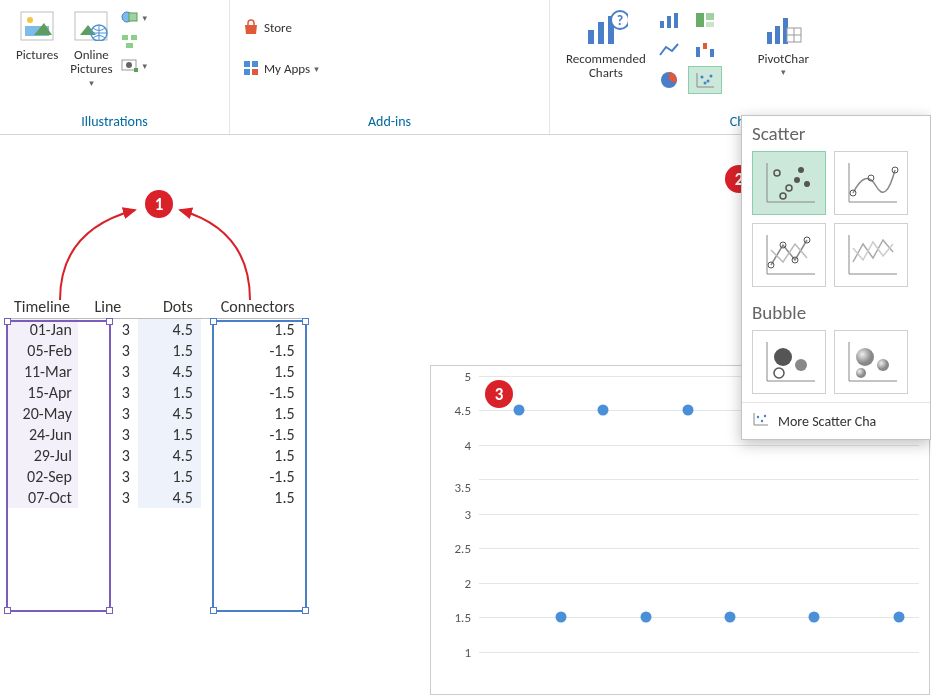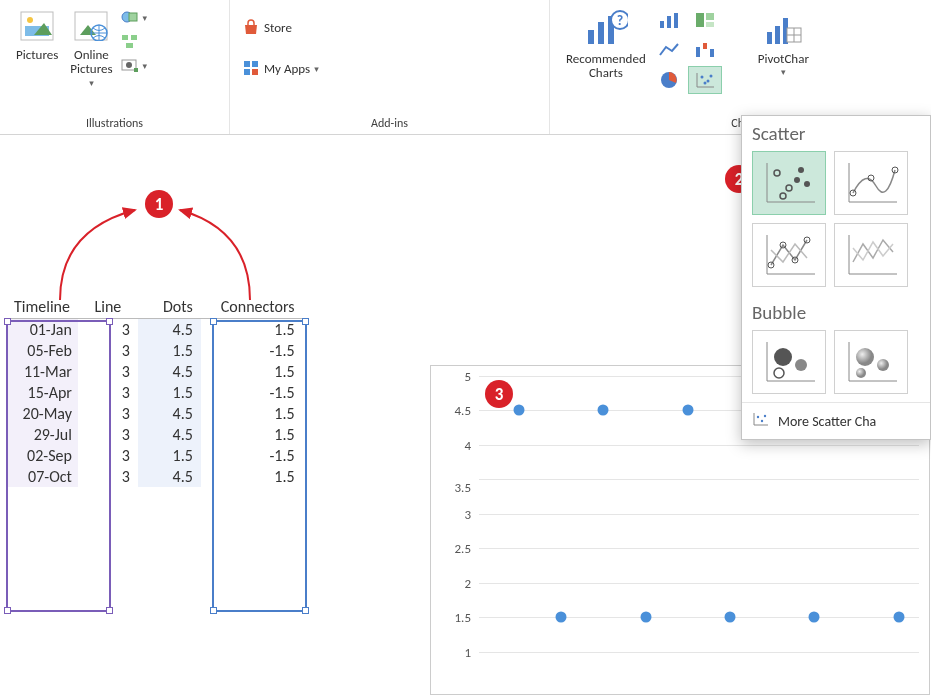--- a/index.html
+++ b/index.html
@@ -1,21 +1,21 @@
 <!DOCTYPE html>
 <html><head>
 <meta charset="utf-8">
 <style>
   * { box-sizing: border-box; margin: 0; padding: 0; }
   body { font-family: "Segoe UI", Calibri, Arial, sans-serif; font-size: 14px; color: #333; background: #fff; width: 931px; overflow: hidden; }
 
   
   .ribbon { display: flex; background: #fff; border-bottom: 1px solid #d4d4d4; height: 135px; position: relative; }
   .rgroup { display: flex; flex-direction: column; justify-content: space-between; padding: 4px 10px 2px 10px; border-right: 1px solid #e5e5e5; }
-  .rgroup-title { text-align: center; font-size: 12px; color: #404040; padding-bottom: 2px; }
+  .rgroup-title { text-align: center; font-size: 14px; color: #0369a1; padding-bottom: 2px; }
   .rgroup-body { flex: 1; display: flex; align-items: flex-start; }
 
   .bigbtn { display: flex; flex-direction: column; align-items: center; justify-content: flex-start; padding: 4px 6px; cursor: pointer; font-size: 13px; color: #333; }
   .bigbtn .icon-slot { width: 36px; height: 36px; display: flex; align-items: center; justify-content: center; margin-bottom: 4px; }
   .bigbtn span.lbl { text-align: center; line-height: 1.1; }
 
   .smallcol { display: flex; flex-direction: column; gap: 6px; padding: 4px 2px; }
   .smallbtn { display: flex; align-items: center; gap: 4px; cursor: pointer; font-size: 13px; color: #333; }
   .smallbtn .icon-slot { width: 18px; height: 18px; display:flex; align-items:center; justify-content:center; }
   .drop-caret { font-size: 9px; color: #666; }
@@ -277,20 +277,26 @@
           <td class="tl col-timeline">15-Apr</td>
           <td>3</td>
           <td class="col-dots">1.5</td>
           <td>-1.5</td>
         </tr>
         <tr>
           <td class="tl col-timeline">20-May</td>
           <td>3</td>
           <td class="col-dots">4.5</td>
           <td>1.5</td>
+        </tr>
+        <tr>
+          <td class="tl col-timeline">24-Jun</td>
+          <td>3</td>
+          <td class="col-dots">1.5</td>
+          <td>-1.5</td>
         </tr>
         <tr>
           <td class="tl col-timeline">29-Jul</td>
           <td>3</td>
           <td class="col-dots">4.5</td>
           <td>1.5</td>
         </tr>
         <tr>
           <td class="tl col-timeline">02-Sep</td>
           <td>3</td>

